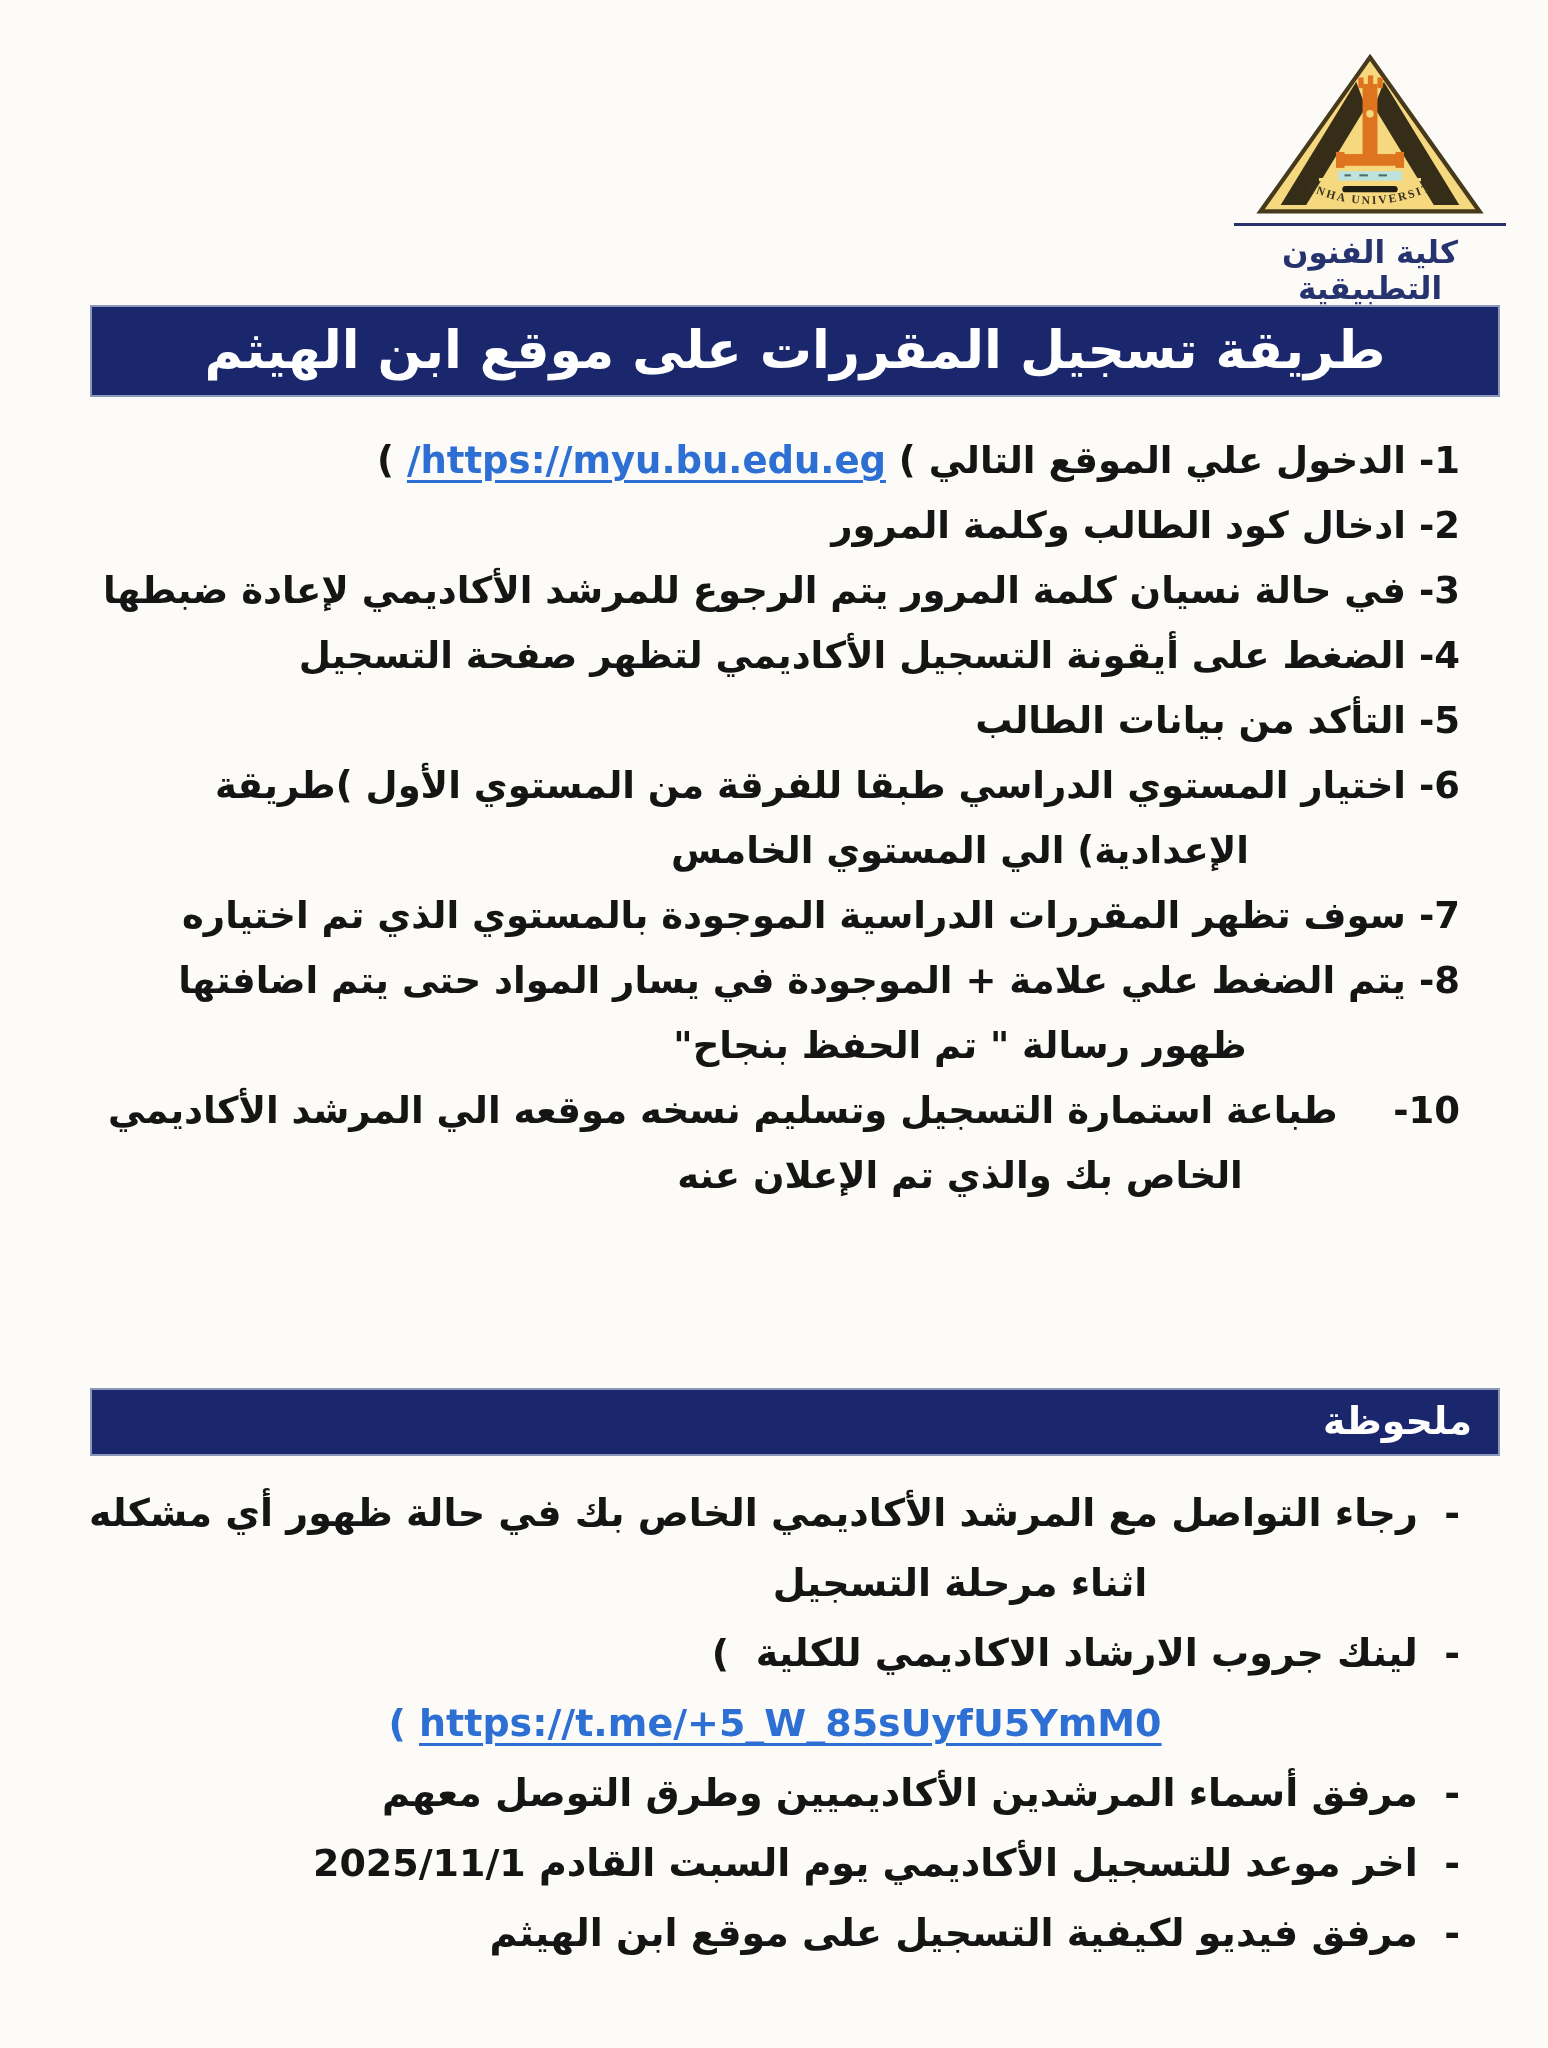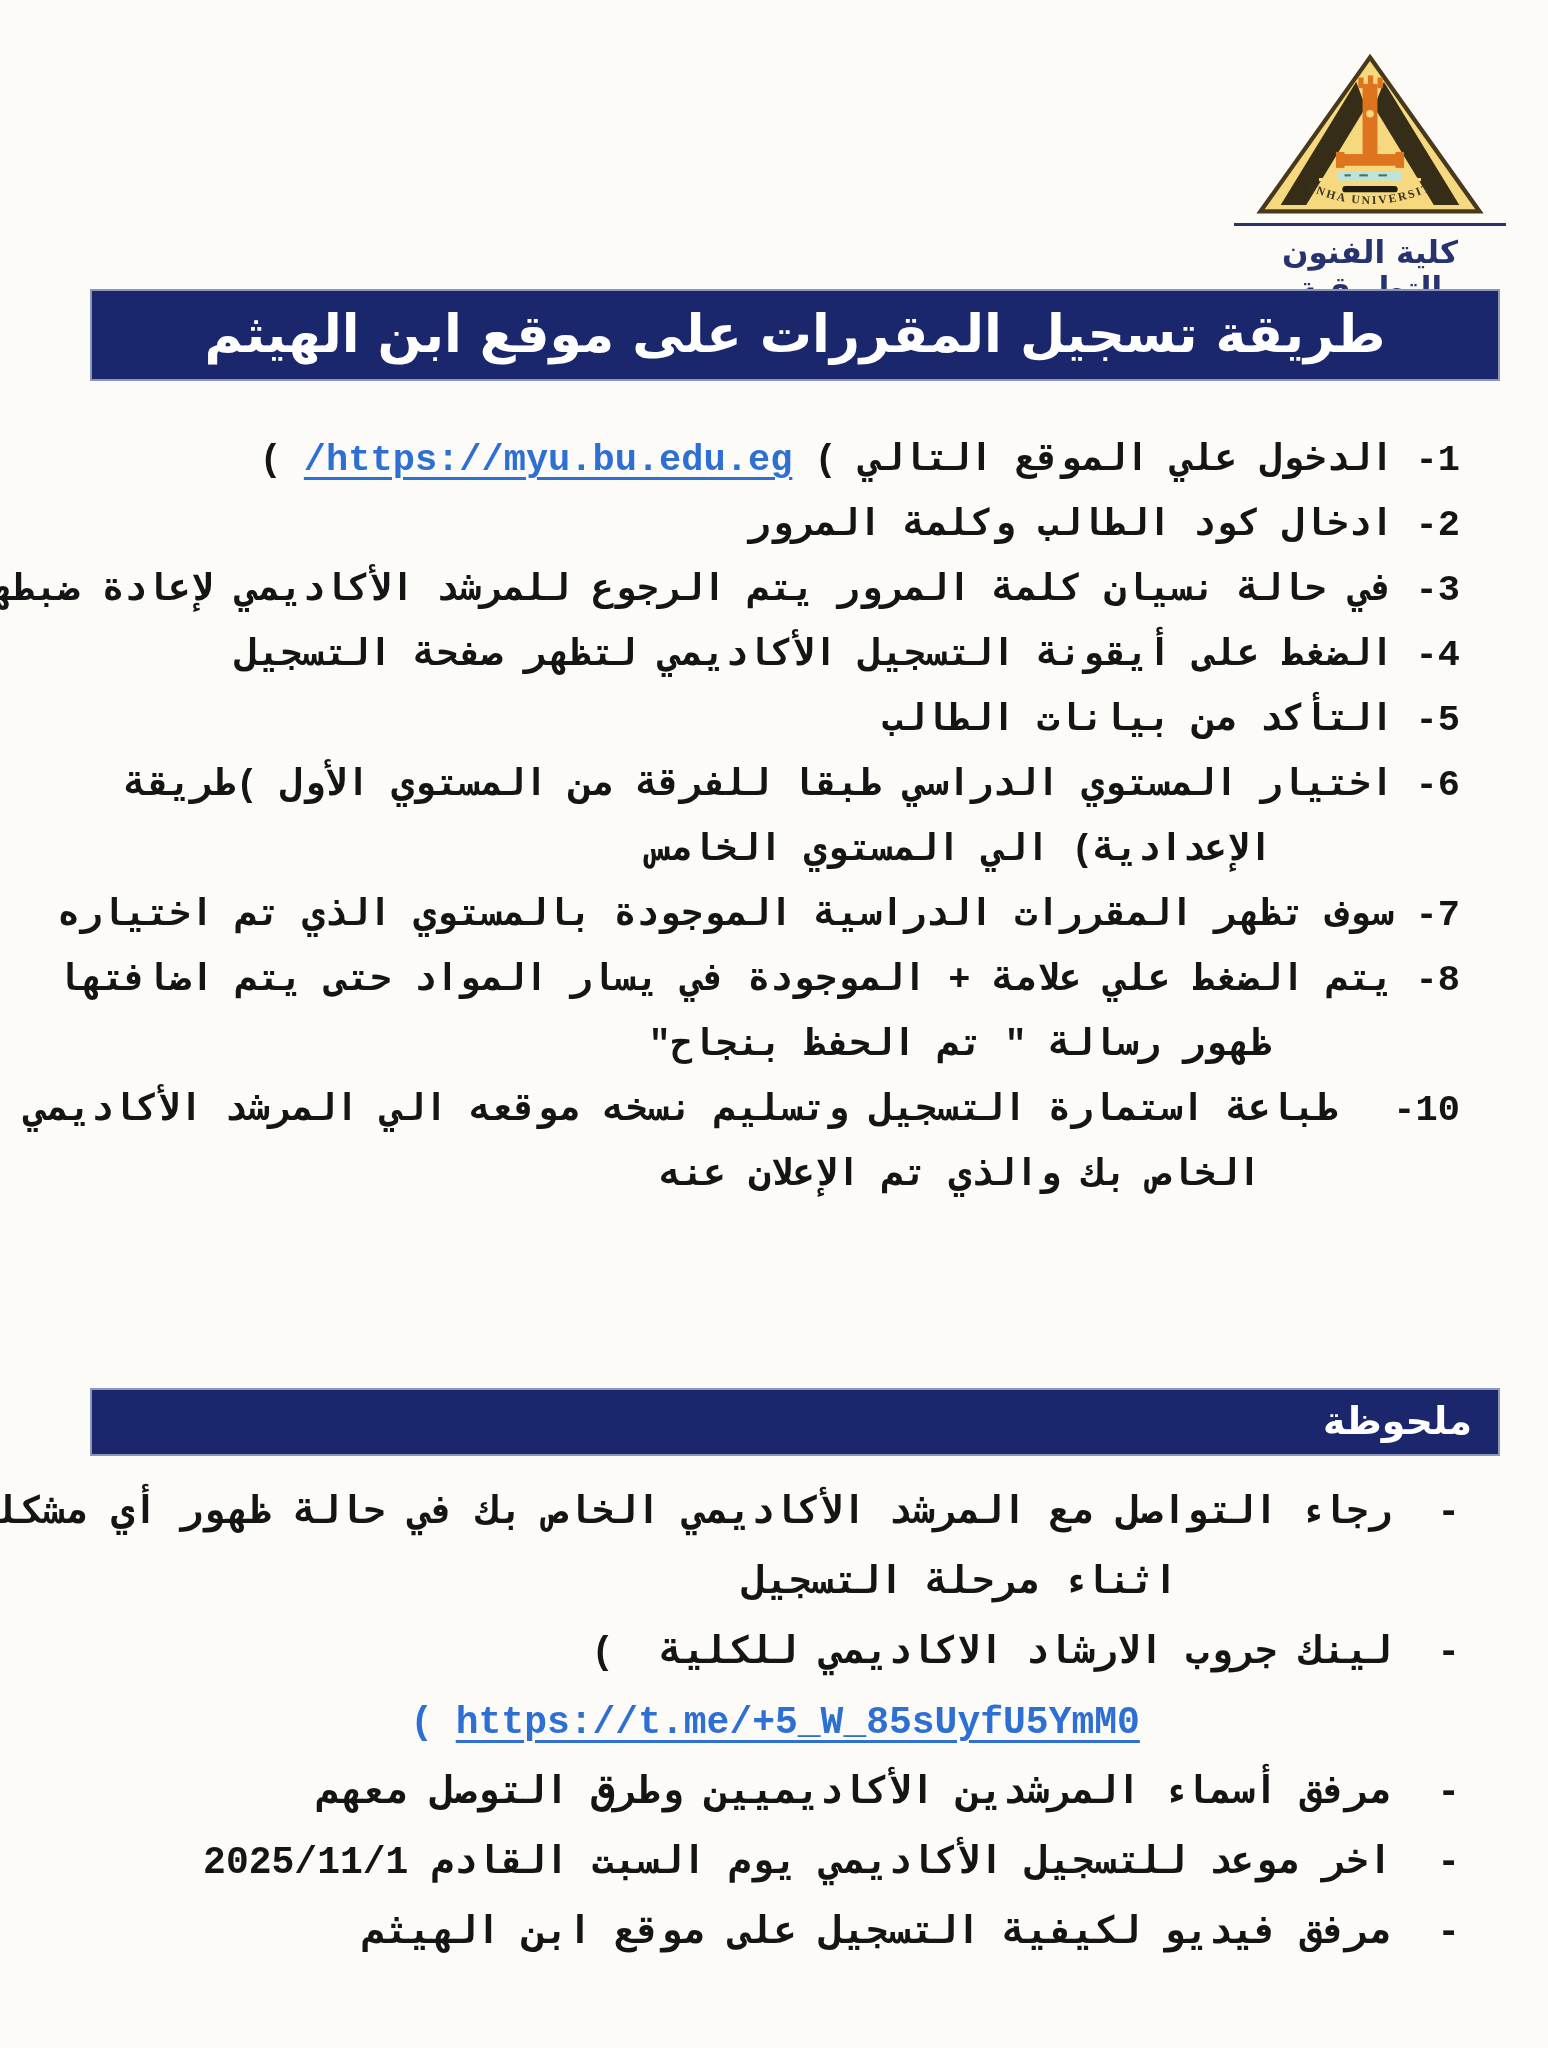--- a/index.html
+++ b/index.html
@@ -19,28 +19,28 @@
     margin-top:4px; color:#2c3766; font-size:15px; font-weight:bold;
     font-family:"Liberation Serif", serif; letter-spacing:1.5px;
   }
   
   .bar{
     position:absolute; left:90px; width:1410px; box-sizing:border-box;
     background:#1a276d; color:#ffffff; font-weight:bold;
     border:2px solid #8globalThis;
     border:2px solid #8a97bb;
   }
-  .bar.titlebar{top:289px; height:92px; font-size:52px; line-height:86px; text-align:center;}
+  .bar.titlebar{top:305px; height:92px; font-size:52px; line-height:86px; text-align:center;}
   .bar.notebar{top:1388px; height:68px; font-size:38px; line-height:62px; text-align:right; padding-right:26px; direction:rtl;}
   
   .steps{position:absolute; top:428px; left:90px; right:88px; direction:rtl;}
   .notes{position:absolute; top:1478px; left:90px; right:88px; direction:rtl;}
   .tline{
     font-size:37px; font-weight:bold; line-height:65px; text-align:right;
-    color:#151515; white-space:nowrap;font-family:Liberation Mono, monospace;
+    color:#151515; white-space:nowrap;
   }
   .notes .tline{line-height:70px; font-size:38px;}
   .tline.cont{text-align:center; padding-left:370px;}
   .tline.linkline{direction:ltr; text-align:center; padding-left:0;}
   .par{color:#151515;}
   .par.blue{color:#2d6fd3;}
   .lnk{
     color:#2d6fd3; text-decoration:underline; text-underline-offset:7px;
     text-decoration-thickness:3px; font-weight:bold; cursor:pointer;
   }

